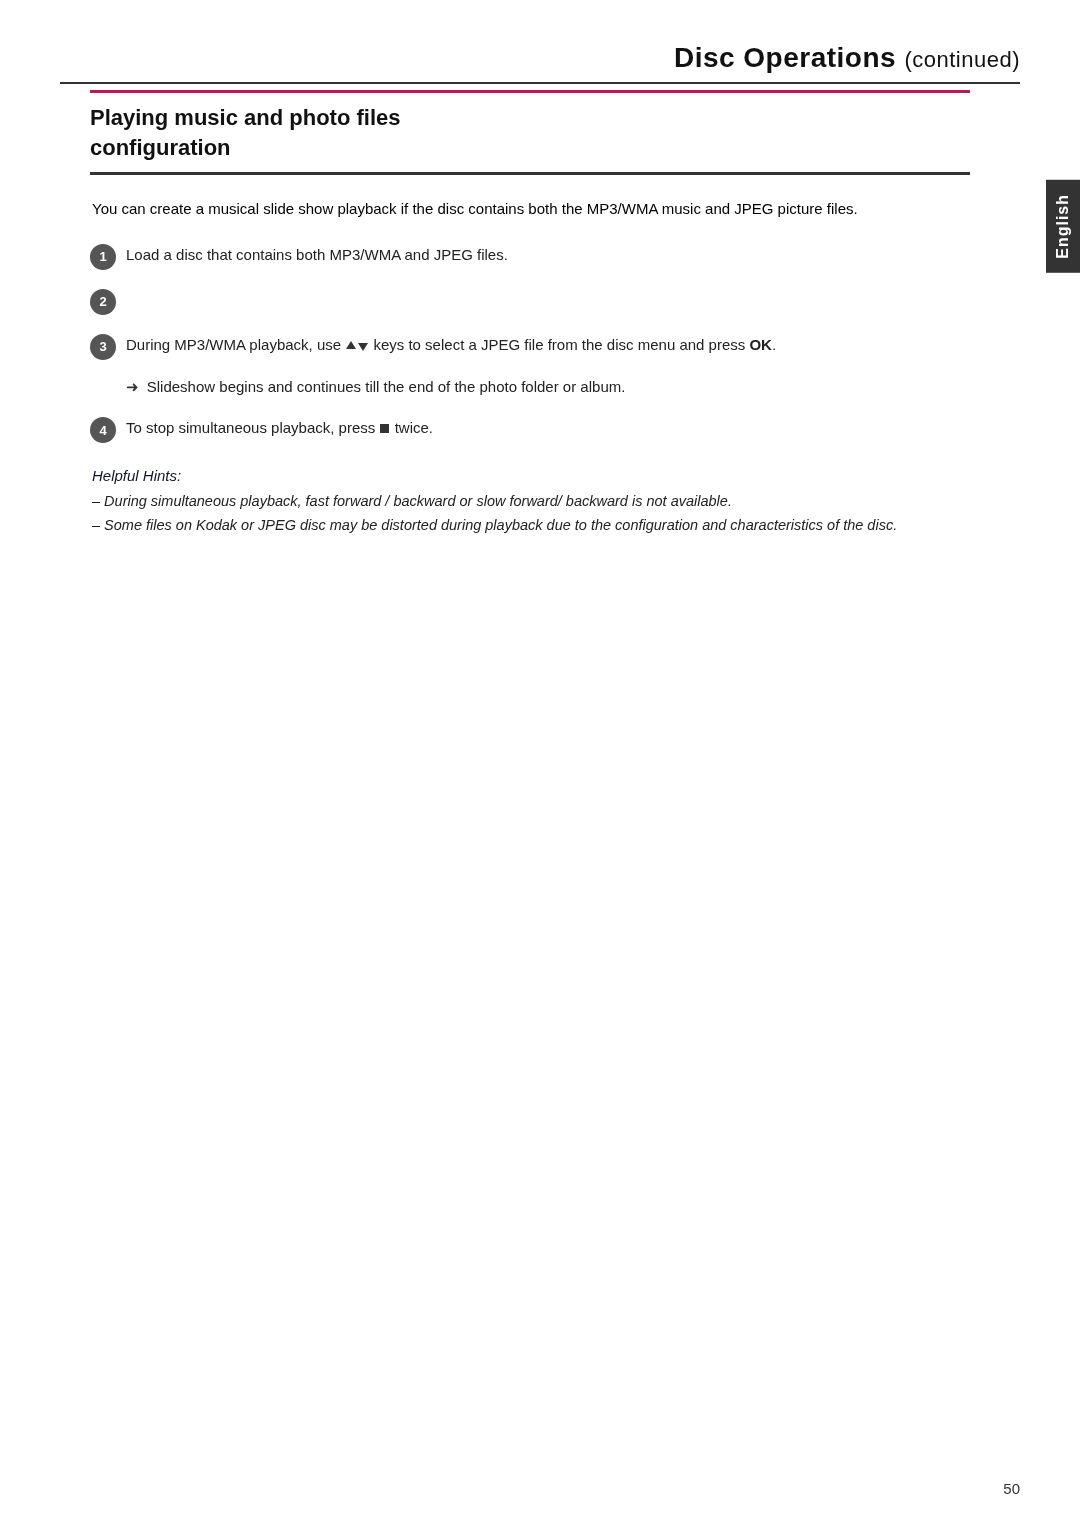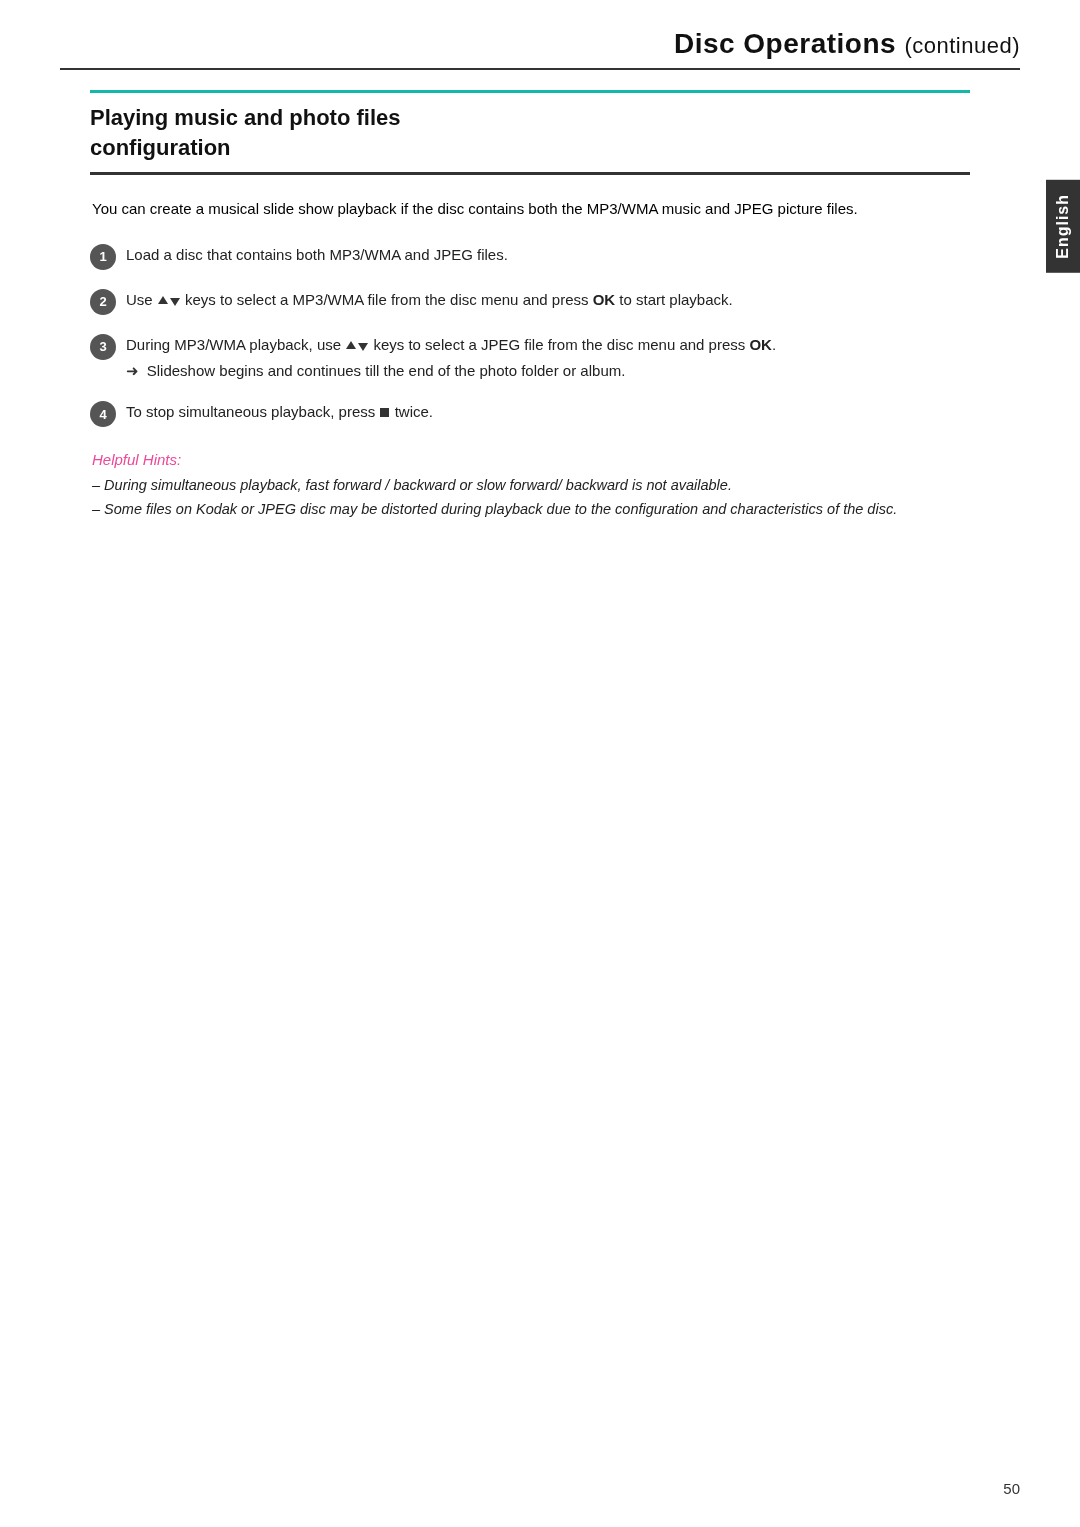--- a/index.html
+++ b/index.html
@@ -34,20 +34,21 @@
       align-items: center;
       border-bottom: 2px solid #333;
       padding-bottom: 8px;
     }
 
     .header-title {
       font-size: 28px;
       font-weight: bold;
       color: #111;
       letter-spacing: 0.5px;
+      margin-top: 14px;
     }
 
     .header-title span.continued {
       font-weight: normal;
       font-size: 22px;
     }
 
     
     .side-tab {
       position: absolute;
@@ -68,21 +69,21 @@
     .main-content {
       position: absolute;
       top: 90px;
       left: 90px;
       right: 110px;
       bottom: 60px;
     }
 
     
     .section-title-block {
-      border-top: 3px solid #14b8a6;
+      border-top: 3px solid #be185d;
       border-bottom: 3px solid #333;
       padding: 10px 0;
       margin-bottom: 22px;
     }
 
     .section-title {
       font-size: 22px;
       font-weight: bold;
       color: #111;
       line-height: 1.35;
@@ -130,42 +131,42 @@
       line-height: 1.55;
       flex: 1;
     }
 
     .step-content strong, .step-content b {
       font-weight: bold;
     }
 
     .step-content .arrow-note {
       display: block;
-      margin-top: 4px;
+      margin-top: 20px;
       font-size: 15px;
       color: #222;
       line-height: 1.5;
     }
 
     
     .arrow-right {
       color: #333;
       margin-right: 4px;
     }
 
     
     .helpful-hints {
       margin-top: 24px;
       margin-left: 2px;
     }
 
     .helpful-hints-title {
       font-size: 15px;
       font-style: italic;
-      color: #ec4899;
+      color: #0f172a;
       margin-bottom: 6px;
       font-weight: normal;
     }
 
     .helpful-hints-text {
       font-size: 14.5px;
       font-style: italic;
       color: #222;
       line-height: 1.6;
     }
@@ -248,23 +249,20 @@
 
       <div class="step">
         <span class="step-number">1</span>
         <div class="step-content">
           Load a disc that contains both MP3/WMA and JPEG files.
         </div>
       </div>
 
       <div class="step">
         <span class="step-number">2</span>
-        <div class="step-content">
-          Use <span class="tri-up"></span><span class="tri-down"></span> keys to select a MP3/WMA file from the disc menu and press <b>OK</b> to start playback.
-        </div>
       </div>
 
       <div class="step">
         <span class="step-number">3</span>
         <div class="step-content">
           During MP3/WMA playback, use <span class="tri-up"></span><span class="tri-down"></span> keys to select a JPEG file from the disc menu and press <b>OK</b>.
           <span class="arrow-note">
             <span class="arrow-right">➜</span> Slideshow begins and continues till the end of the photo folder or album.
           </span>
         </div>

